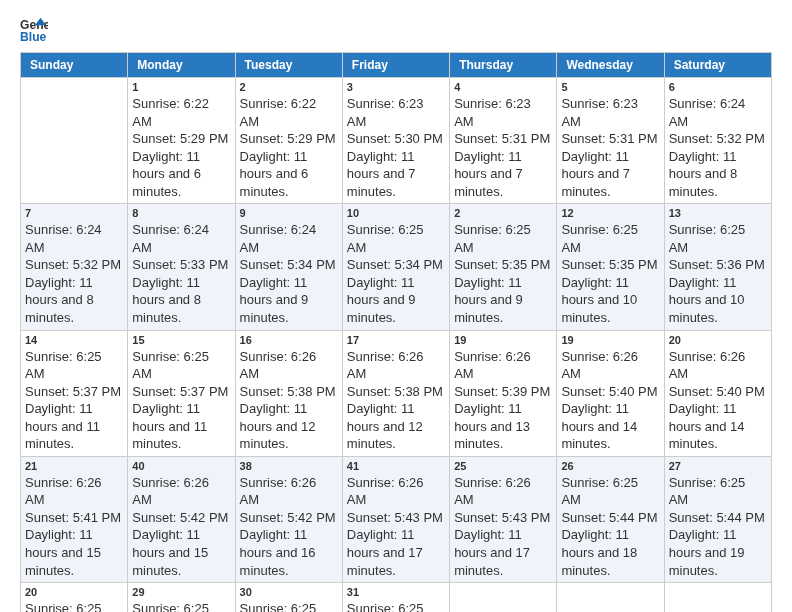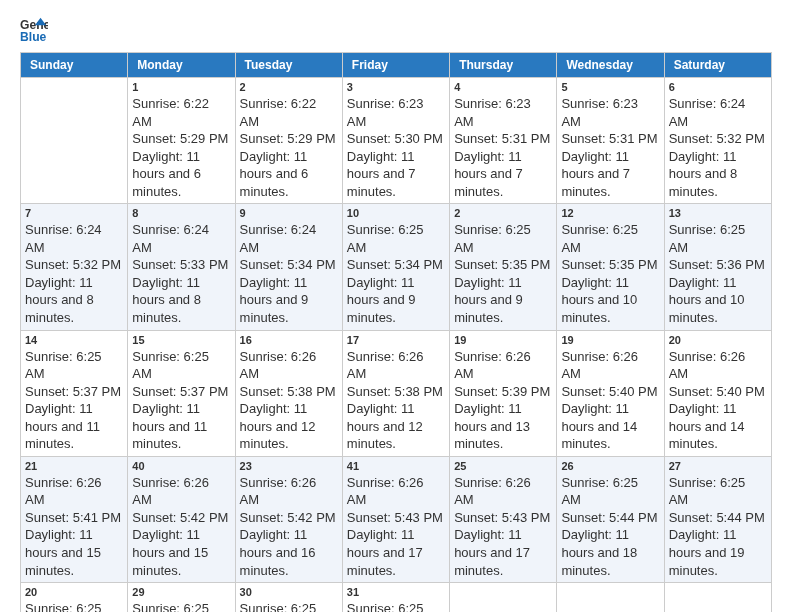--- a/index.html
+++ b/index.html
@@ -254,21 +254,21 @@
             Sunrise: 6:26 AM<br>Sunset: 5:41 PM<br>Daylight: 11 hours and 15 minutes.
           </div>
         </td>
           <td>
           <span class="day-number">40</span>
           <div class="day-info">
             Sunrise: 6:26 AM<br>Sunset: 5:42 PM<br>Daylight: 11 hours and 15 minutes.
           </div>
         </td>
           <td>
-          <span class="day-number">23</span>
+          <span class="day-number">38</span>
           <div class="day-info">
             Sunrise: 6:26 AM<br>Sunset: 5:42 PM<br>Daylight: 11 hours and 16 minutes.
           </div>
         </td>
           <td>
           <span class="day-number">41</span>
           <div class="day-info">
             Sunrise: 6:26 AM<br>Sunset: 5:43 PM<br>Daylight: 11 hours and 17 minutes.
           </div>
         </td>

